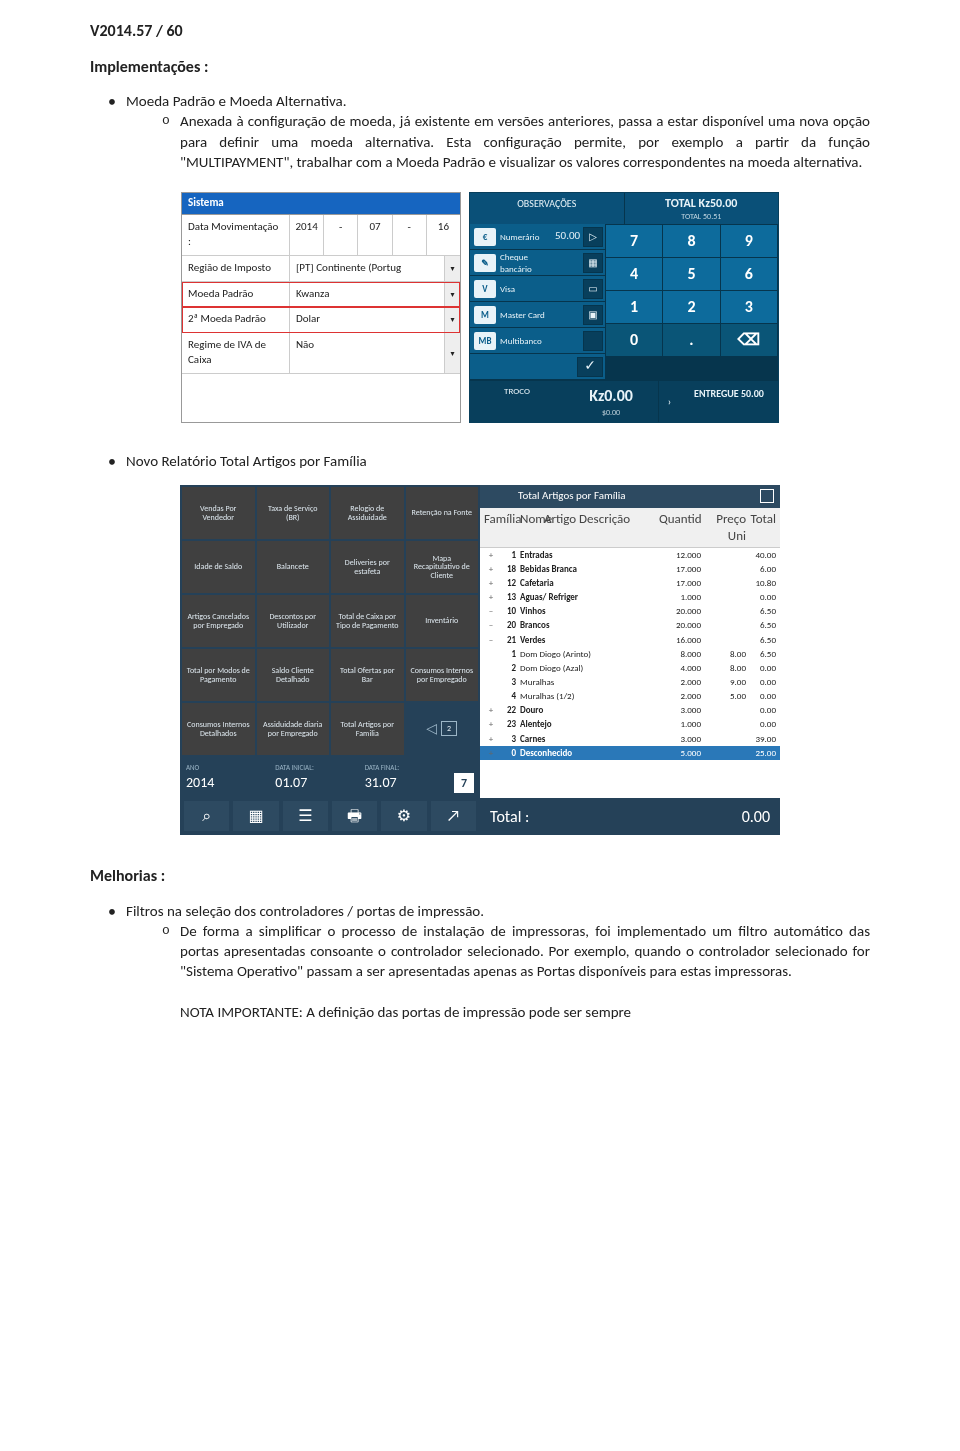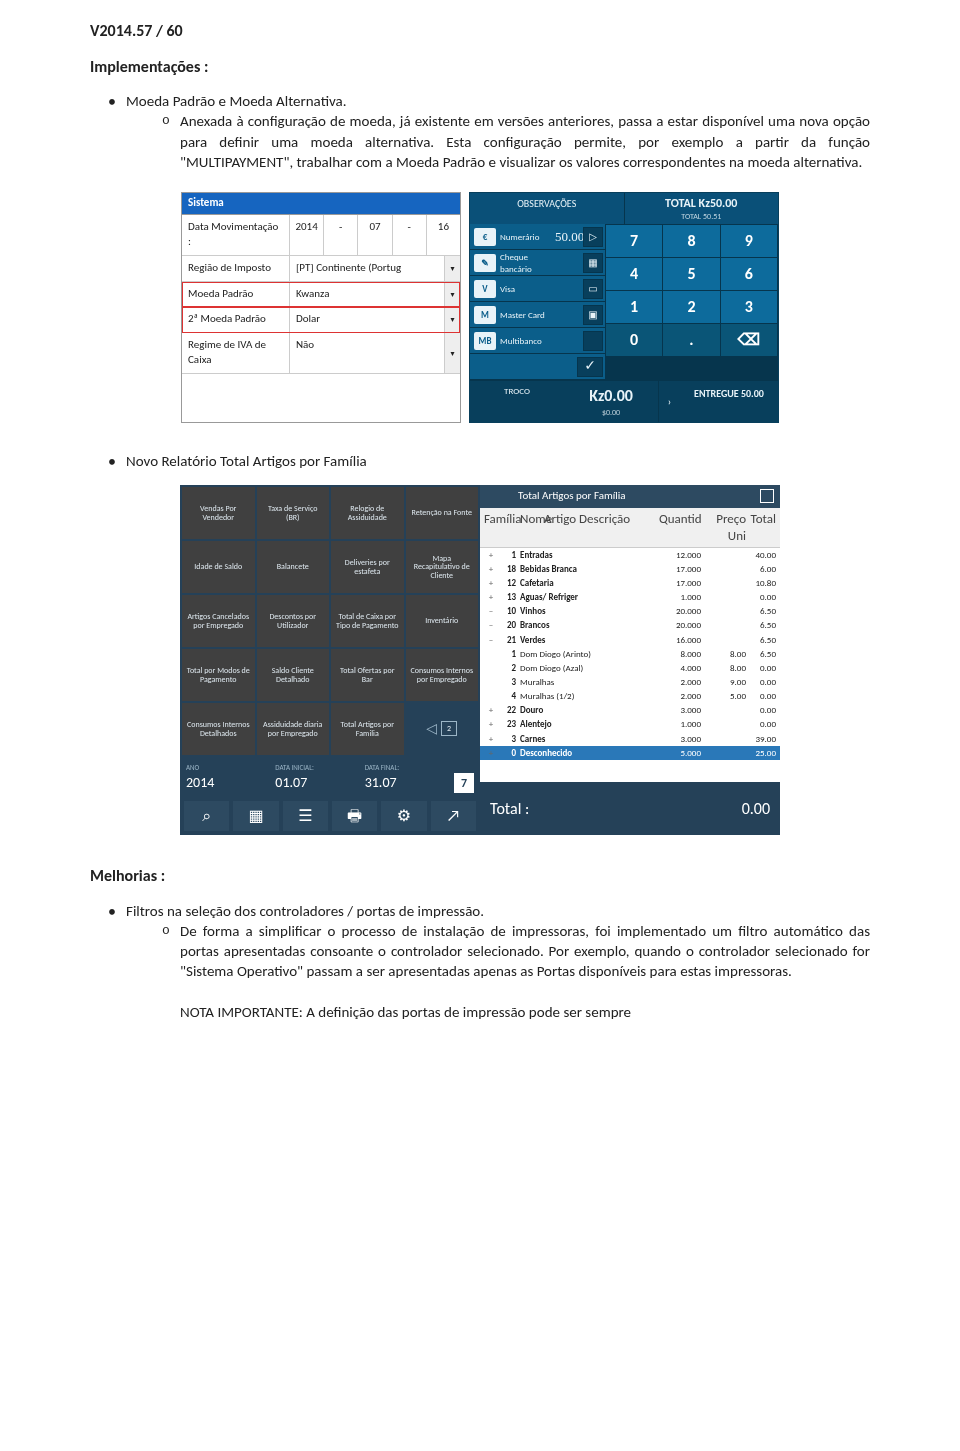--- a/index.html
+++ b/index.html
@@ -32,21 +32,21 @@
 .pay-top{display:flex;}
 .pay-col{flex:1;text-align:center;padding:4px 2px;background:#0a5078;border-right:1px solid #06354d;}
 .pay-tot{flex:1;text-align:center;padding:2px 2px;background:#0a5078;}
 .pay-tot .big{font-size:12px;font-weight:700;}
 .pay-tot .sm{font-size:8px;opacity:.8;}
 .pay-body{display:flex;}
 .methods{width:135px;}
 .mrow{display:flex;align-items:center;border-bottom:1px solid #06354d;height:26px;}
 .mrow .ic{width:22px;height:18px;margin:0 4px;background:#e8f3f8;border-radius:2px;display:flex;align-items:center;justify-content:center;font-size:9px;color:#0b5e8a;font-weight:700;}
 .mrow .lab{flex:1;font-size:9px;}
-.mrow .amt{width:28px;text-align:right;padding-right:7px;font-size:13px;font-family:Liberation Serif, serif;}
+.mrow .amt{width:28px;text-align:right;padding-right:7px;font-size:11px;}
 .mrow .btn{width:20px;height:20px;background:#083f5c;border:1px solid #06354d;margin-right:2px;display:flex;align-items:center;justify-content:center;font-size:10px;}
 .keypad{flex:1;display:grid;grid-template-columns:repeat(3,1fr);grid-auto-rows:32px;gap:1px;background:#06354d;padding:1px;}
 .key{background:#0d6b9c;color:#fff;display:flex;align-items:center;justify-content:center;font-size:16px;font-weight:600;}
 .key.ck{background:#0a5577;}
 .pay-bot{display:flex;border-top:1px solid #06354d;}
 .pay-b1{flex:1;text-align:center;padding:4px;background:#083f5c;}
 .pay-b1 .big{font-size:16px;font-weight:700;}
 .pay-b1 .sm{font-size:8px;opacity:.8;}
 .pay-chev{width:22px;background:#083f5c;border-left:1px solid #06354d;display:flex;align-items:center;justify-content:center;}
 .pay-b2{flex:1;text-align:center;padding:6px;background:#083f5c;font-size:10px;font-weight:700;}
@@ -77,21 +77,21 @@
 .thd span:nth-child(6){width:30px;text-align:right;}
 .trow{display:flex;padding:1px 4px;font-size:9px;}
 .trow.sel{background:#2a78b8;color:#fff;}
 .trow span:nth-child(1){width:14px;text-align:center;color:#666;}
 .trow span:nth-child(2){width:22px;text-align:right;padding-right:4px;font-weight:700;}
 .trow span:nth-child(3){flex:1;font-weight:700;}
 .trow span:nth-child(4){width:42px;text-align:right;}
 .trow span:nth-child(5){width:45px;text-align:right;}
 .trow span:nth-child(6){width:30px;text-align:right;}
 .trow.child span:nth-child(3){font-weight:400;}
-.totbar{background:#254158;color:#fff;padding:16px 10px;display:flex;justify-content:space-between;font-size:16px;}
+.totbar{background:#254158;color:#fff;padding:8px 10px;display:flex;justify-content:space-between;font-size:16px;}
 .toolbar{display:flex;gap:4px;padding:4px;background:#254158;}
 .toolbar .tb{flex:1;height:30px;background:#2d4a61;display:flex;align-items:center;justify-content:center;font-size:16px;color:#fff;}
 </style>
 </head>
 <body>
 
 <h2>V2014.57 / 60</h2>
 <h3>Implementações :</h3>
 
 <ul class="bullets">

